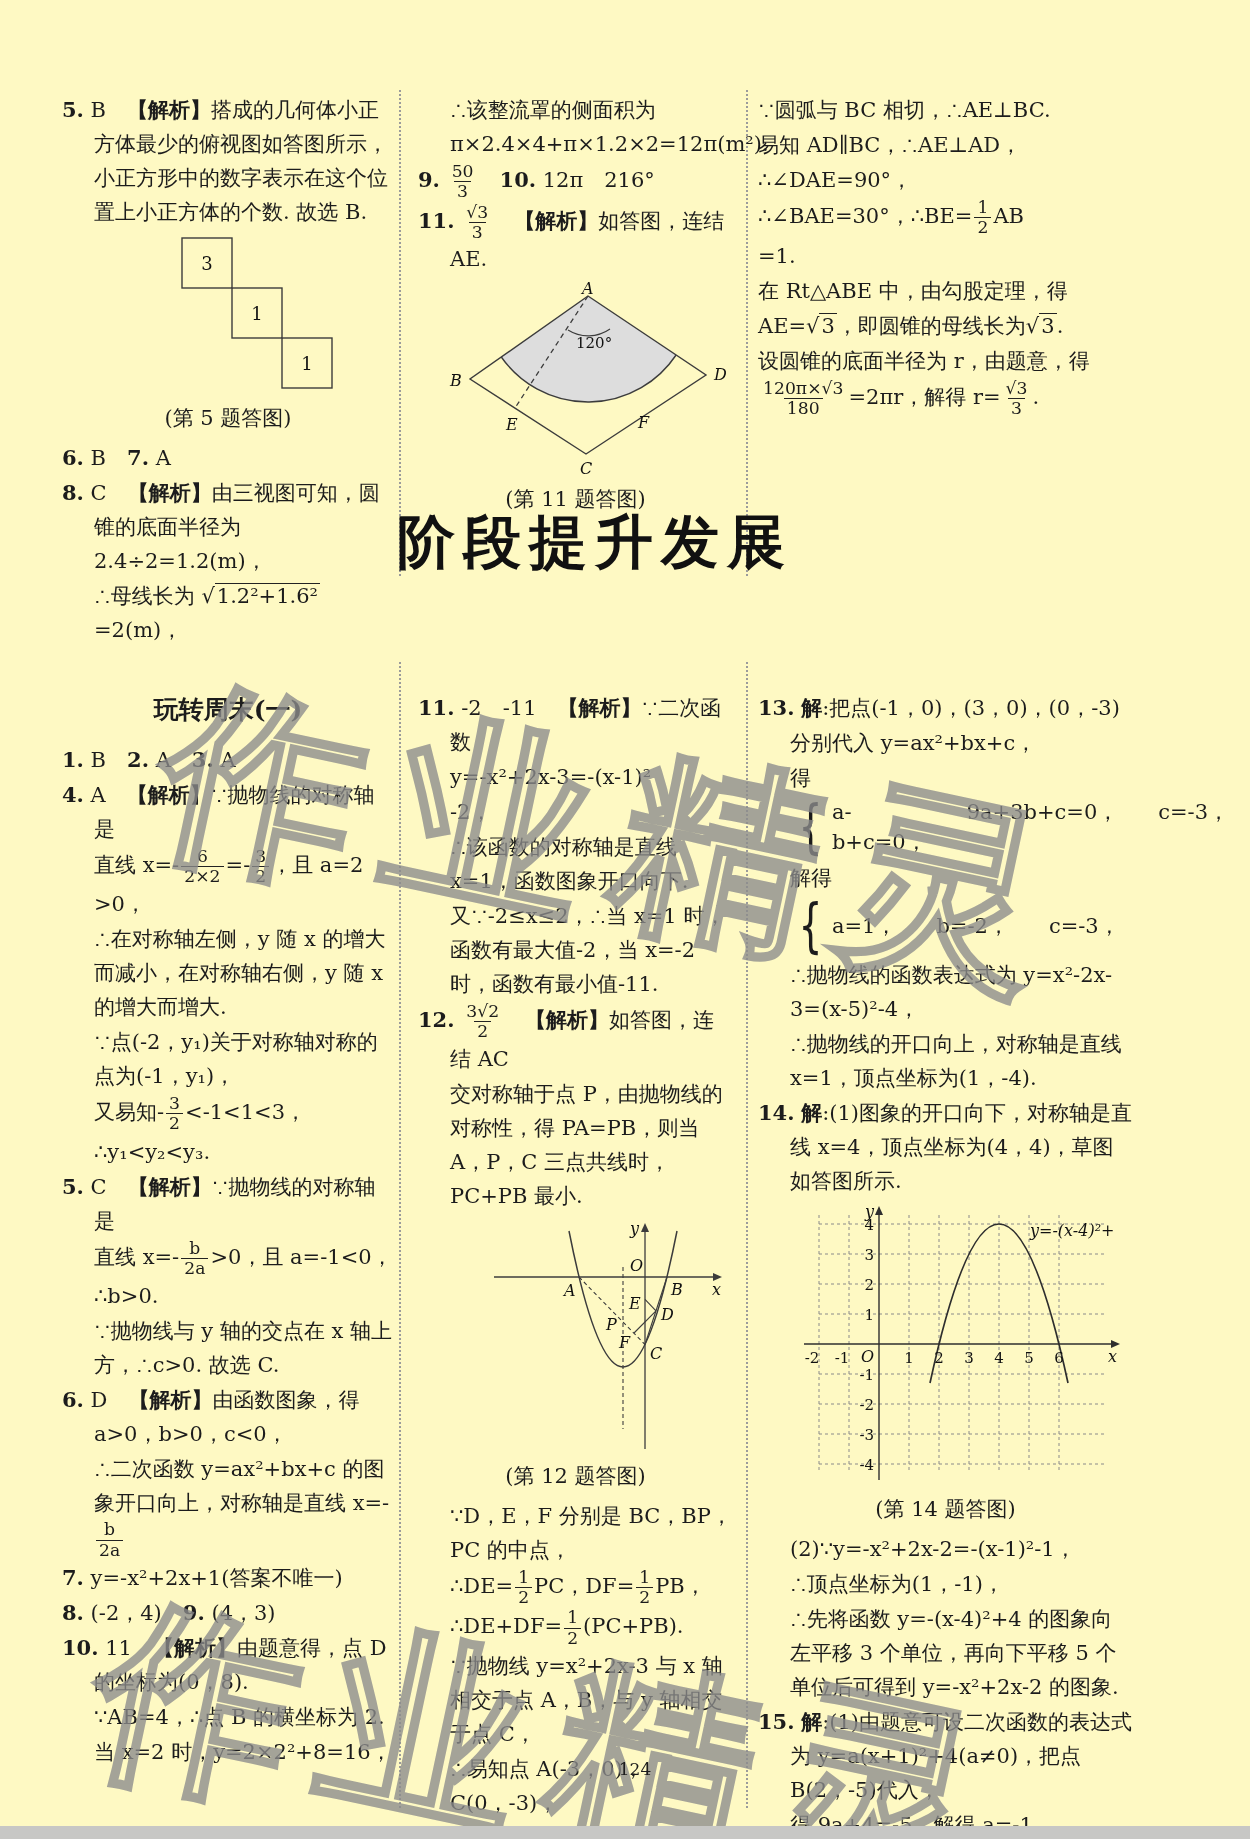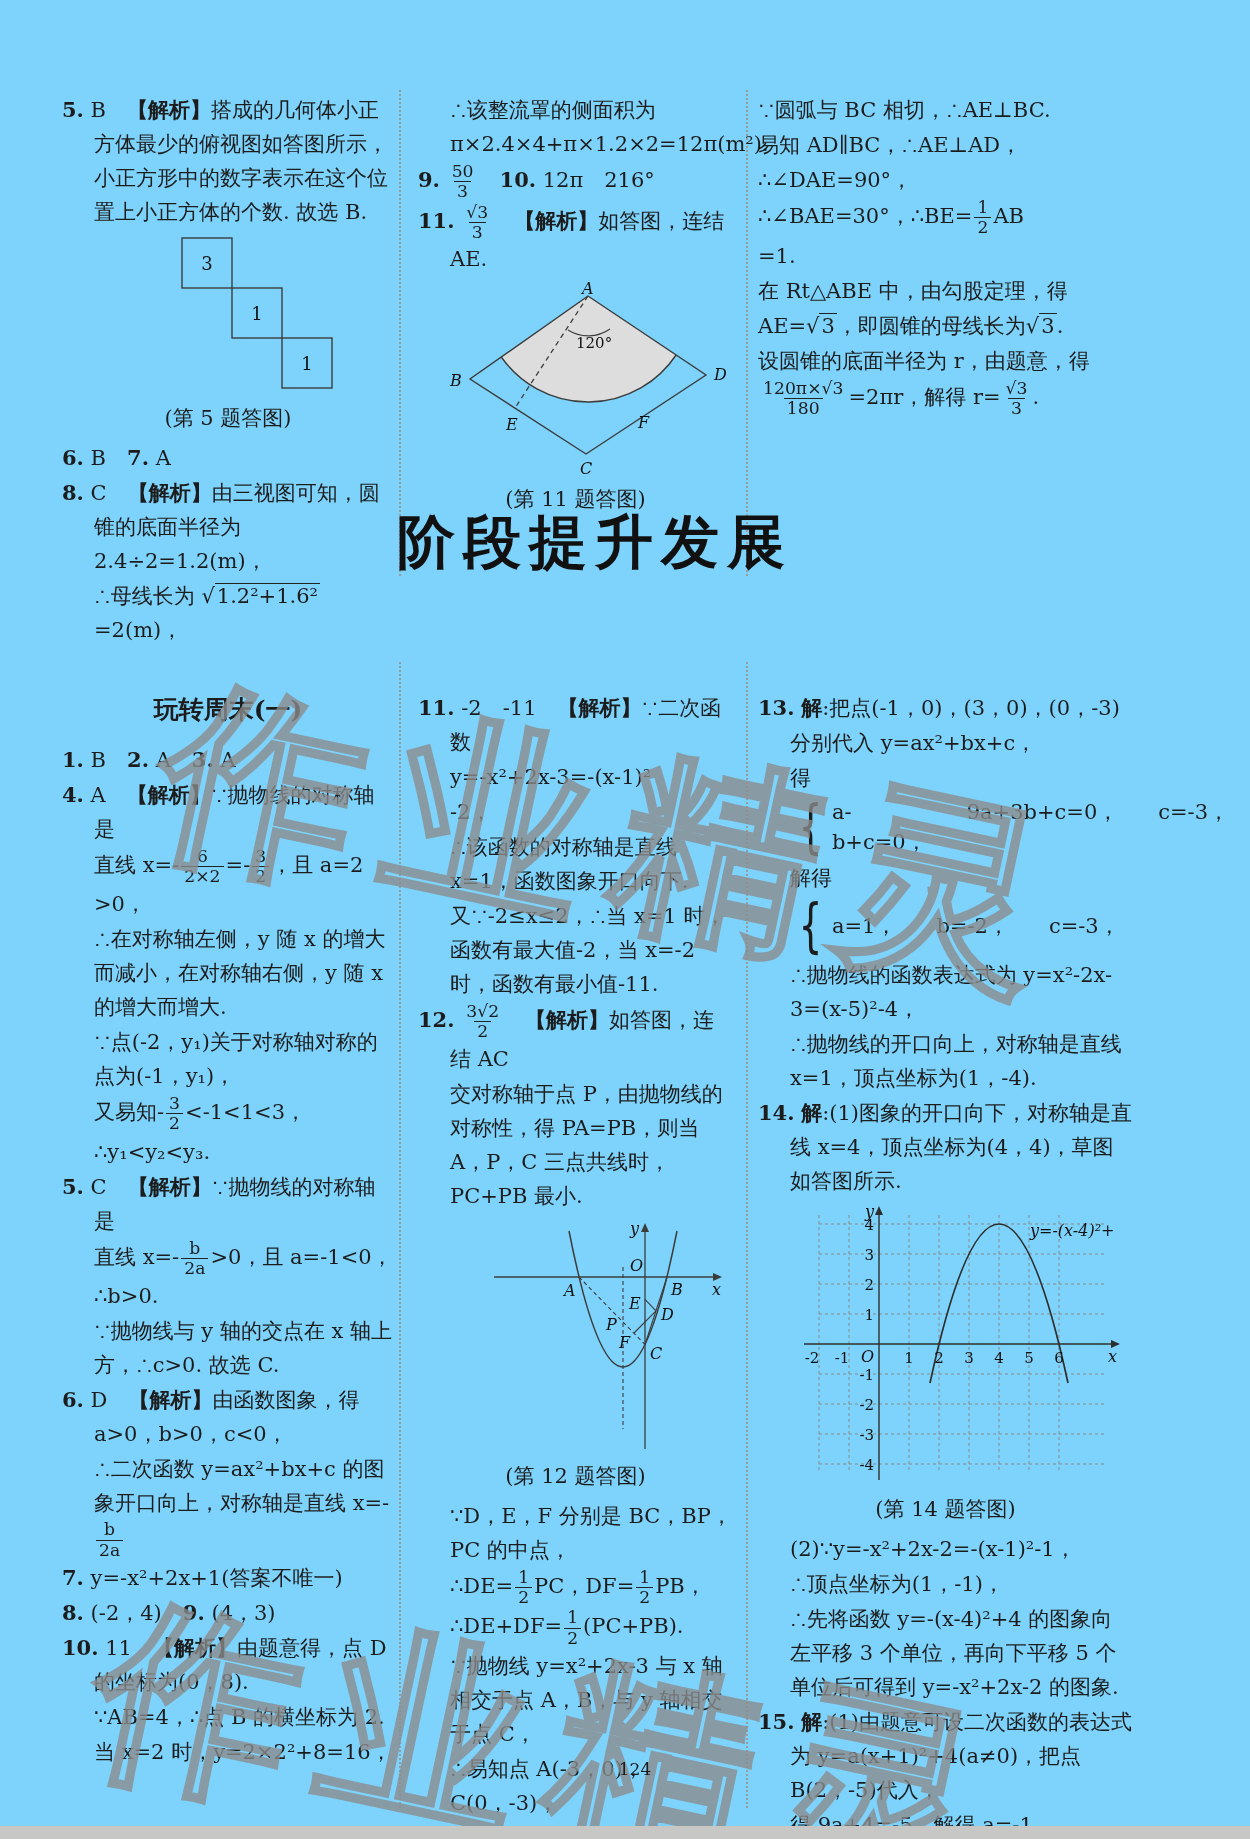--- a/index.html
+++ b/index.html
@@ -1,16 +1,16 @@
 <!DOCTYPE html>
 <html><head>
 <meta charset="utf-8">
 <style>
   html,body{margin:0;padding:0;background:#e9e9e7;}
-  .page{position:relative;width:1250px;height:1839px;background:#7dd3fc;overflow:hidden;
+  .page{position:relative;width:1250px;height:1839px;background:#fef9c3;overflow:hidden;
         font-family:"DejaVu Serif","Liberation Serif",serif;color:#1c1c1c;
         font-size:21px;line-height:1.62;}
   .col{position:absolute;}
   .b{font-weight:bold;}
   .blk{margin:1px 0;}
   .hang{padding-left:32px;text-indent:-32px;}
   .ind{padding-left:32px;}
   .frac{display:inline-flex;flex-direction:column;align-items:center;vertical-align:middle;
         line-height:1.12;font-size:0.82em;margin:0 2px;text-indent:0;}
   .fn,.fd{display:block;padding:0 3px;}

